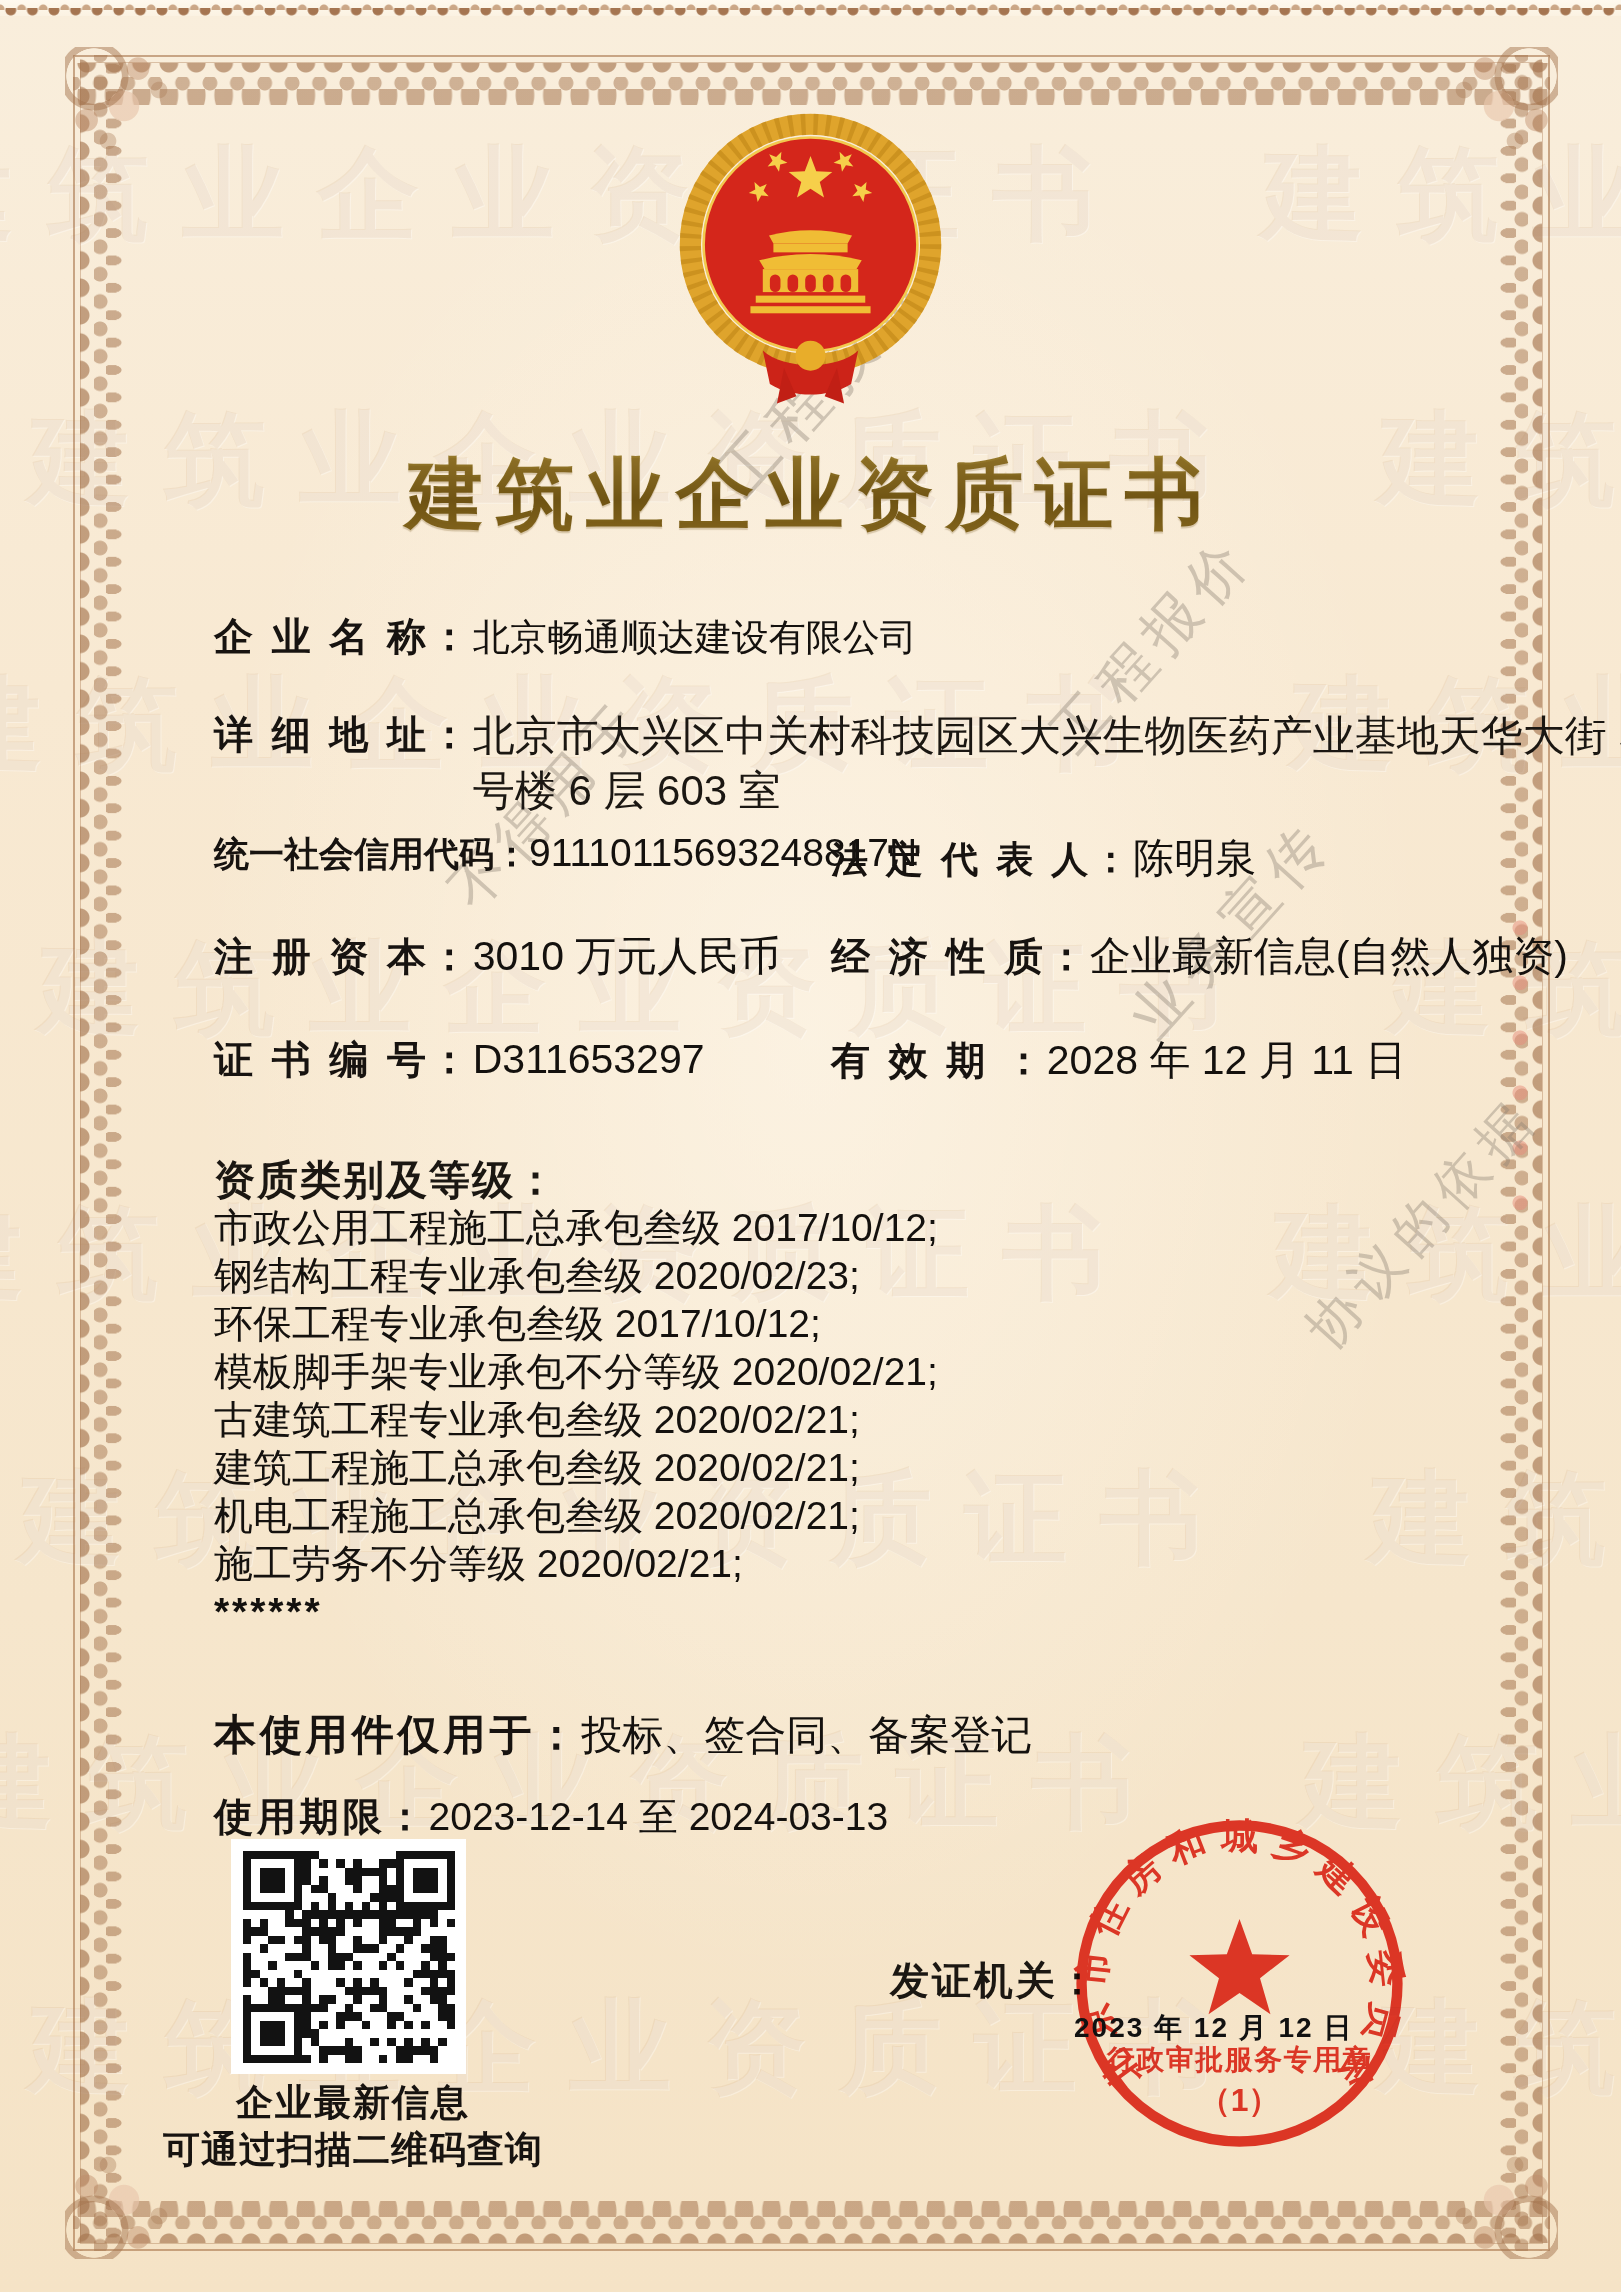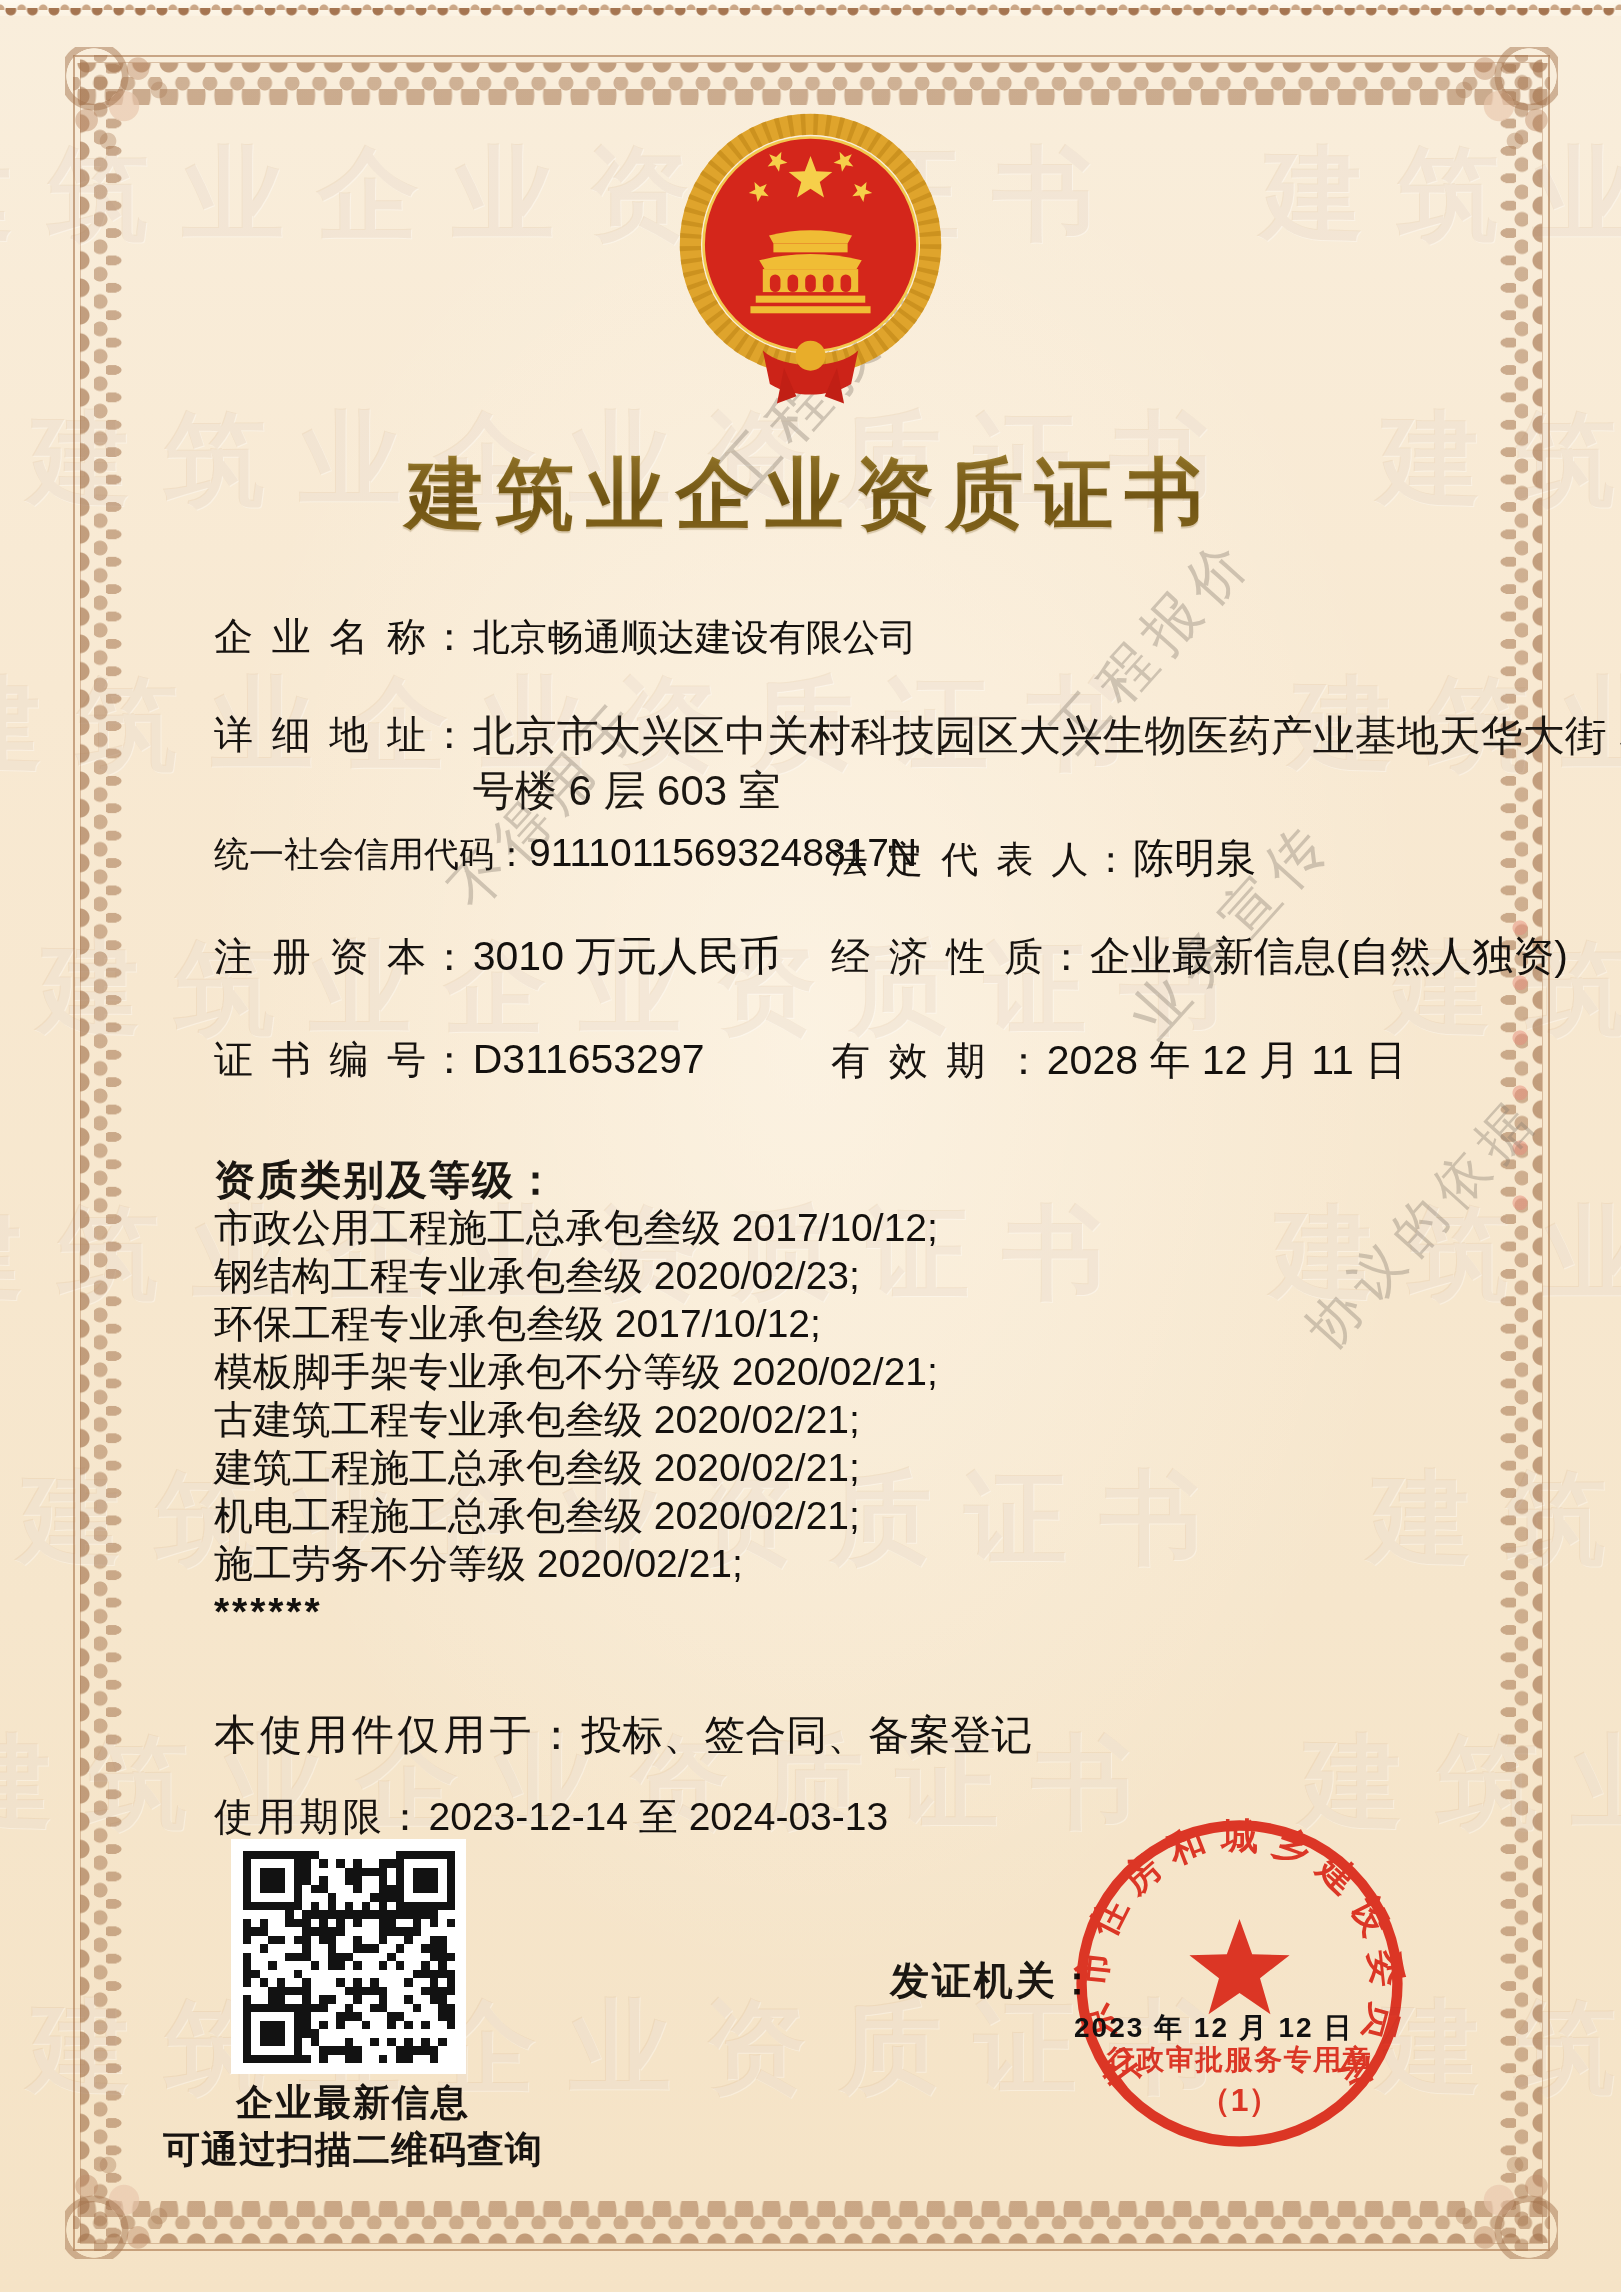--- a/index.html
+++ b/index.html
@@ -86,21 +86,21 @@
   .title{
     position:absolute;left:0;right:0;top:443px;z-index:10;
     text-align:center;font-size:78px;font-weight:700;letter-spacing:11.8px;
     color:#7d6118;
     background:linear-gradient(180deg,#9a7d2e 10%,#6f5513 55%,#8a6c20 90%);
     -webkit-background-clip:text;background-clip:text;-webkit-text-fill-color:transparent;
     text-shadow:0 2px 1px rgba(110,80,20,.25);
   }
   
   .row{position:absolute;left:214px;white-space:nowrap;z-index:10;}
-  .lbl{font-weight:400;font-size:39px;letter-spacing:3.9px;color:#171310;}
+  .lbl{font-weight:700;font-size:39px;letter-spacing:3.9px;color:#171310;}
   .lbl-s{font-size:35px;letter-spacing:0;}
   .val{font-size:41px;color:#14110e;}
   .val-company{font-size:37px;}
   .val-addr{display:inline-block;vertical-align:top;font-size:42px;line-height:55px;white-space:nowrap;}
   .cell2{position:absolute;left:617px;top:0;white-space:nowrap;}
   .q-heading{font-weight:700;font-size:41px;letter-spacing:2px;}
   .q-list{position:absolute;left:214px;top:1204px;z-index:10;}
   .q-line{font-size:39px;line-height:48px;font-weight:500;color:#14110e;white-space:nowrap;}
   .asterisks{font-size:39px;line-height:48px;letter-spacing:2.9px;font-weight:700;}
   

